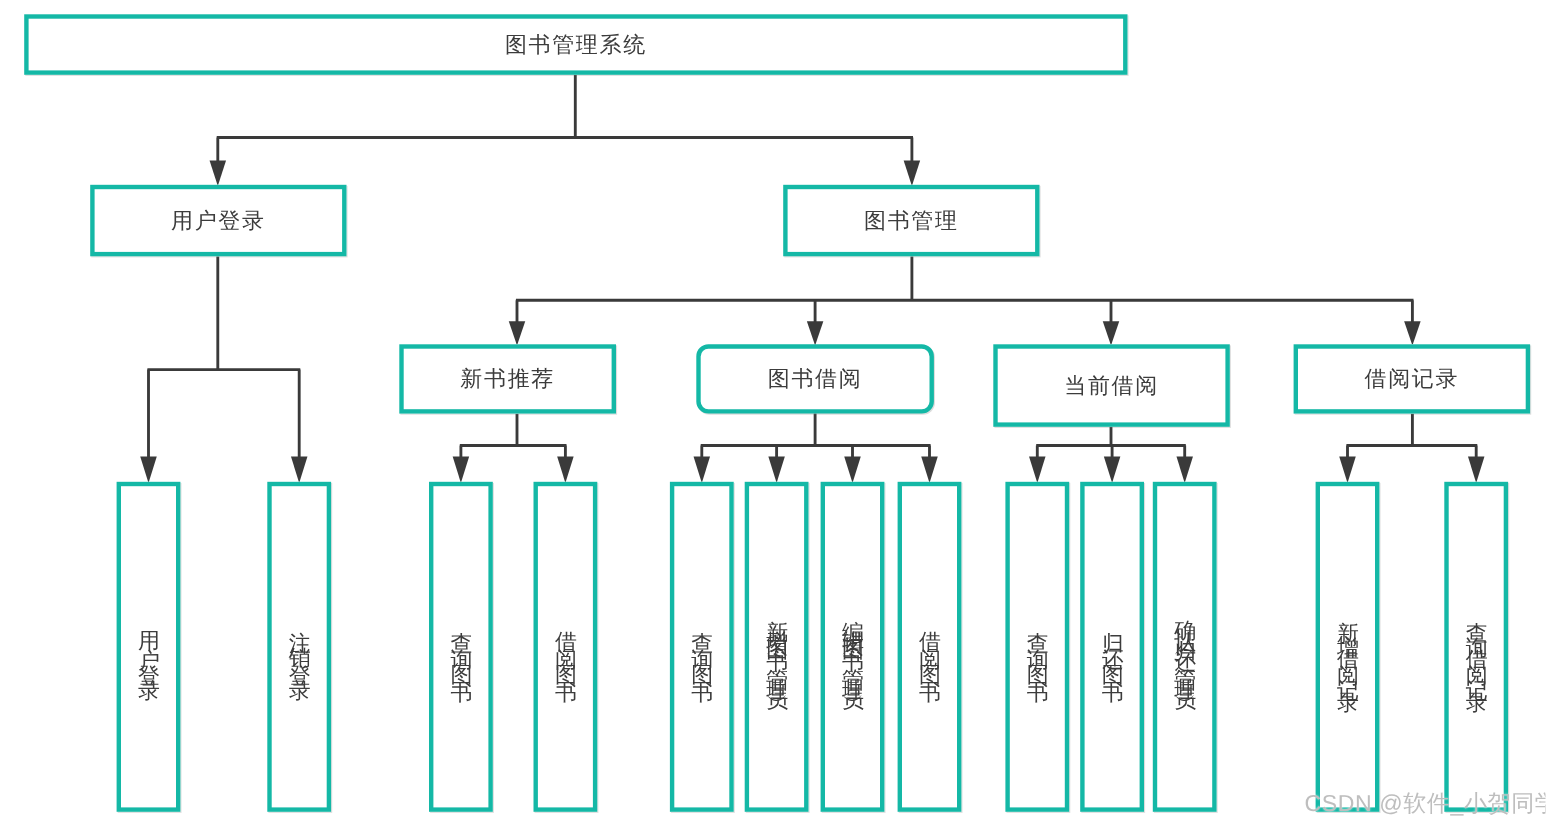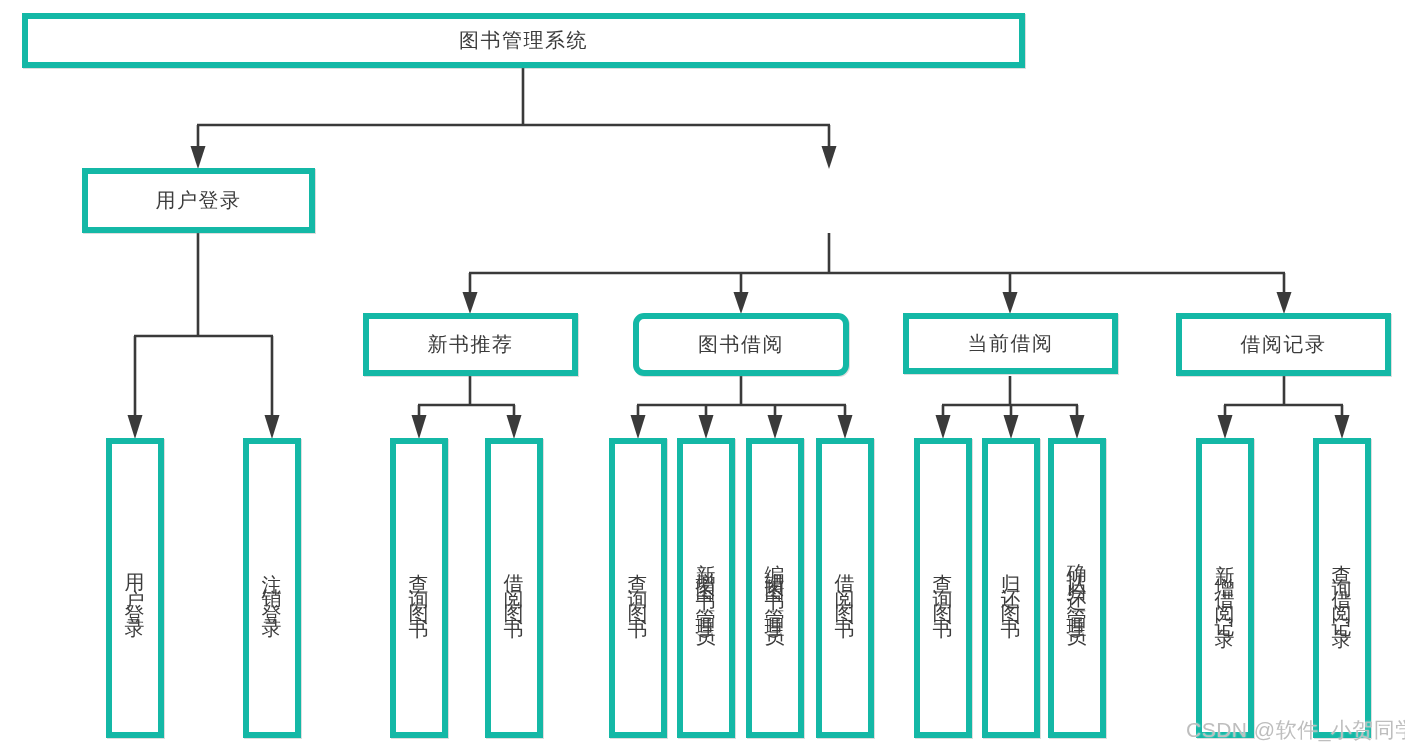--- a/index.html
+++ b/index.html
@@ -16,21 +16,21 @@
   }
   #connectors {
     position: absolute; left: 0; top: 0;
     width: 1405px; height: 747px;
     z-index: 1;
   }
   .box {
     position: absolute;
     box-sizing: border-box;
     background: #ffffff;
-    border: 6px solid #14b8a6;
+    border: 4px solid #14b8a6;
     display: flex;
     align-items: center;
     justify-content: center;
     z-index: 2;
     box-shadow: 1px 1px 0 rgba(120,120,120,0.25);
   }
   .hlabel {
     font-size: 20px;
     color: #3c3c3c;
     letter-spacing: 1.5px;
@@ -107,28 +107,31 @@
     </g>
   </svg>
 
   <div class="box" style="left:22px; top:13px; width:1003px; height:55px;">
     <span class="hlabel">图书管理系统</span>
   </div>
 
   <div class="box" style="left:82px; top:168px; width:233px; height:65px;">
     <span class="hlabel">用户登录</span>
   </div>
+  <div class="box" style="left:712px; top:168px; width:233px; height:65px;">
+    <span class="hlabel">图书管理</span>
+  </div>
 
-  <div class="box" style="left:363px; top:313px; width:215px; height:63px;">
+  <div class="box" style="left:363px; top:313px; width:197px; height:63px;">
     <span class="hlabel">新书推荐</span>
   </div>
   <div class="box" style="left:633px; top:313px; width:216px; height:63px;border-radius:11px;">
     <span class="hlabel">图书借阅</span>
   </div>
-  <div class="box" style="left:903px; top:313px; width:215px; height:61px;">
+  <div class="box" style="left:903px; top:313px; width:215px; height:75px;">
     <span class="hlabel">当前借阅</span>
   </div>
   <div class="box" style="left:1176px; top:313px; width:215px; height:63px;font-family:Liberation Serif, serif;">
     <span class="hlabel">借阅记录</span>
   </div>
 
   <div class="box vbox" style="left:106px;">
     <span class="vlabel len4">用户登录</span>
   </div>
   <div class="box vbox" style="left:243px;">

